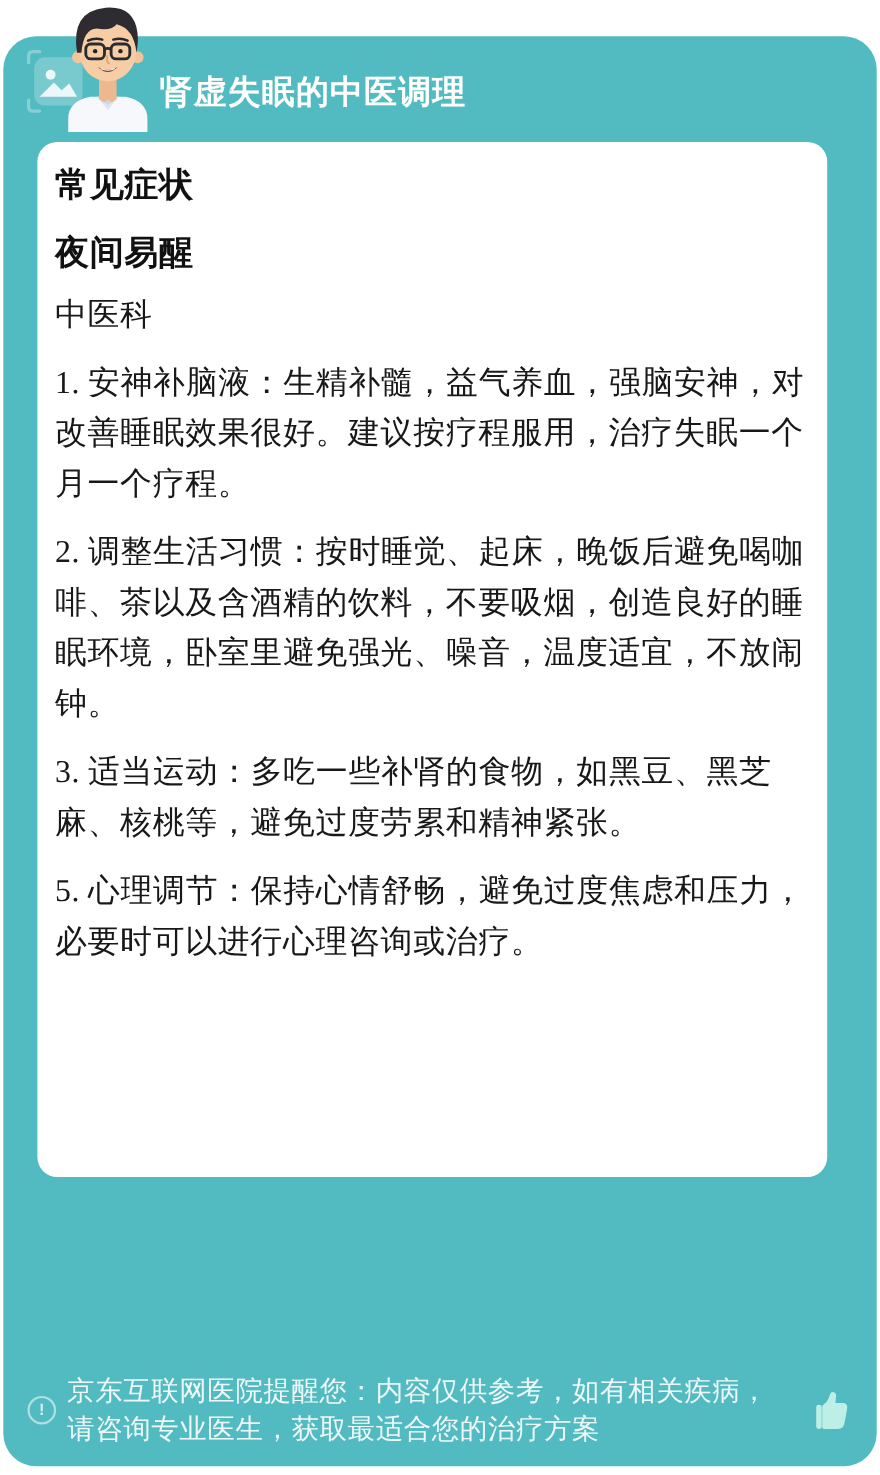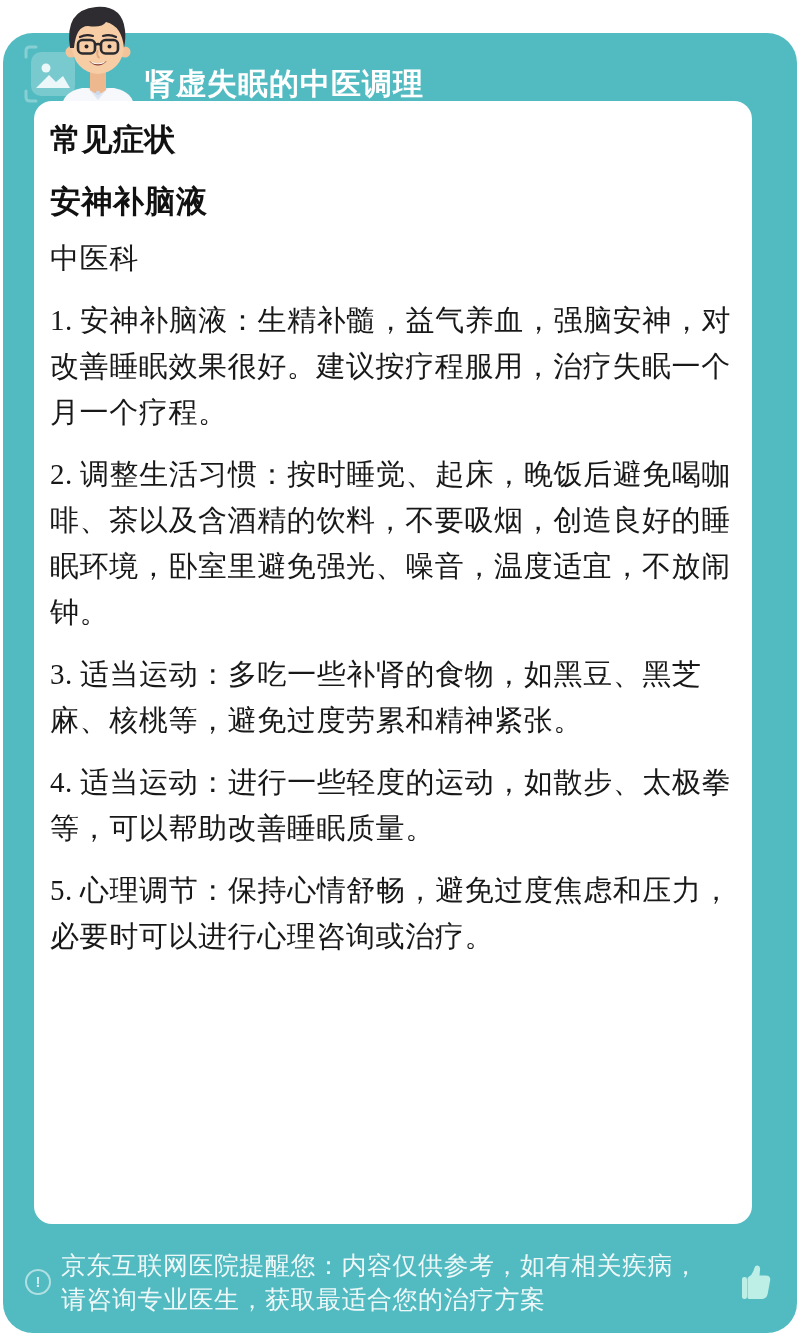--- a/index.html
+++ b/index.html
@@ -18,21 +18,21 @@
   .page-title{
     position:absolute;left:142px;top:21px;
     font-size:30px;font-weight:700;color:#ffffff;letter-spacing:1px;
     white-space:nowrap;
     margin-top:10px;
   }
   
   .avatar{position:absolute;left:52px;top:2px;width:92px;height:118px;z-index:2;}
   
   .card{
-    position:absolute;left:34px;top:101px;width:718px;height:1123px;
+    position:absolute;left:34px;top:129px;width:718px;height:941px;
     background:#ffffff;border-radius:18px;z-index:3;
     box-sizing:border-box;padding:10px 16px 0 16px;overflow:hidden;
   }
   .card h2{
     margin:20px 0 0 0;font-size:31px;line-height:42px;font-weight:700;color:#111111;
     letter-spacing:0.5px;
   }
   .card h2.first{margin-top:8px;}
   .card p{
     margin:12px 0 0 0;font-size:29px;line-height:46px;color:#181818;
@@ -114,22 +114,21 @@
 
   <path d="M37 59 Q46 68 55 59 Q46 64 37 59 Z" fill="#833f33"></path>
   <path d="M39.5 59.8 Q46 62.8 52.5 59.8 L52.3 61 Q46 63.6 39.7 61 Z" fill="#ffffff"></path>
 
   <circle cx="46" cy="91" r="2.2" fill="#cdd8ea"></circle>
 </svg>
 
 <div class="card">
   <h2 class="first">常见症状</h2>
 
-  <h2>安神补脑液</h2>
+  <h2>夜间易醒</h2>
   <p>中医科</p>
 
 
   <p class="li"><span class="num">1.</span><span>安神补脑液：生精补髓，益气养血，强脑安神，对改善睡眠效果很好。建议按疗程服用，治疗失眠一个月一个疗程。</span></p>
   <p class="li"><span class="num">2.</span><span>调整生活习惯：按时睡觉、起床，晚饭后避免喝咖啡、茶以及含酒精的饮料，不要吸烟，创造良好的睡眠环境，卧室里避免强光、噪音，温度适宜，不放闹钟。</span></p>
   <p class="li"><span class="num">3.</span><span>适当运动：多吃一些补肾的食物，如黑豆、黑芝麻、核桃等，避免过度劳累和精神紧张。</span></p>
-  <p class="li"><span class="num">4.</span><span>适当运动：进行一些轻度的运动，如散步、太极拳等，可以帮助改善睡眠质量。</span></p>
   <p class="li"><span class="num">5.</span><span>心理调节：保持心情舒畅，避免过度焦虑和压力，必要时可以进行心理咨询或治疗。</span></p>
 </div>
 
 </body></html>

